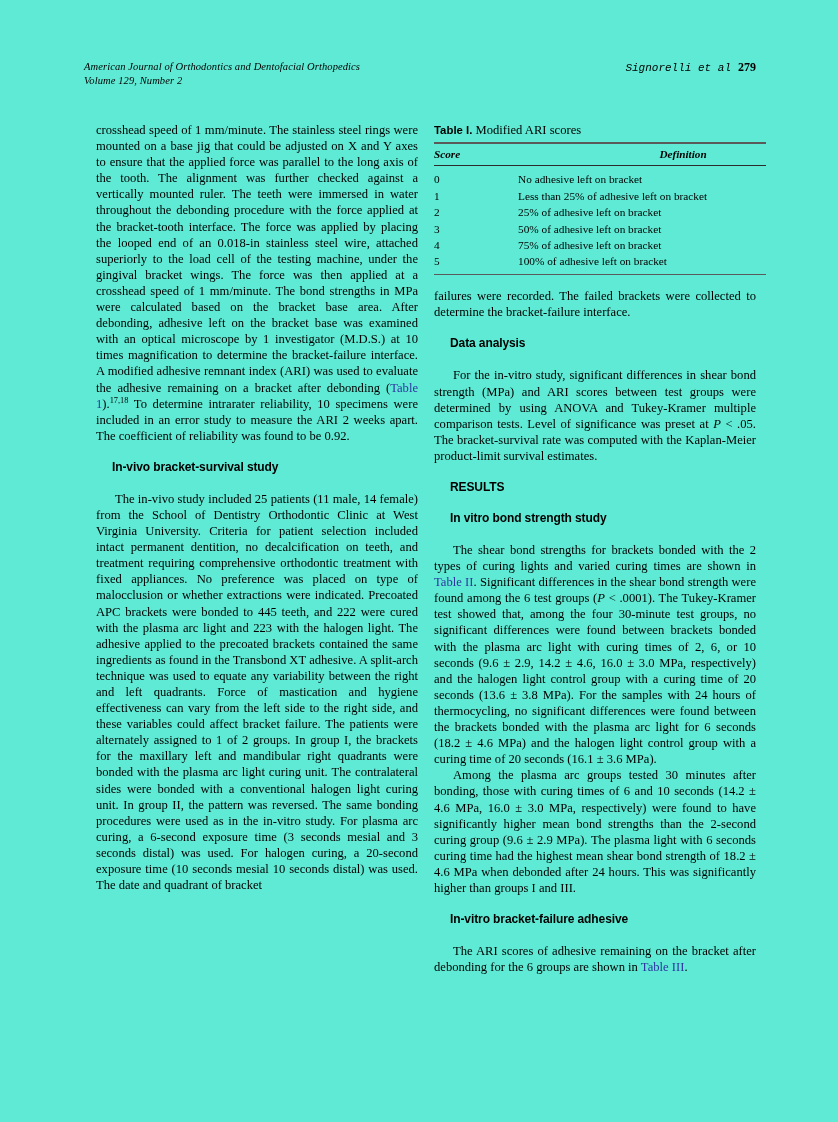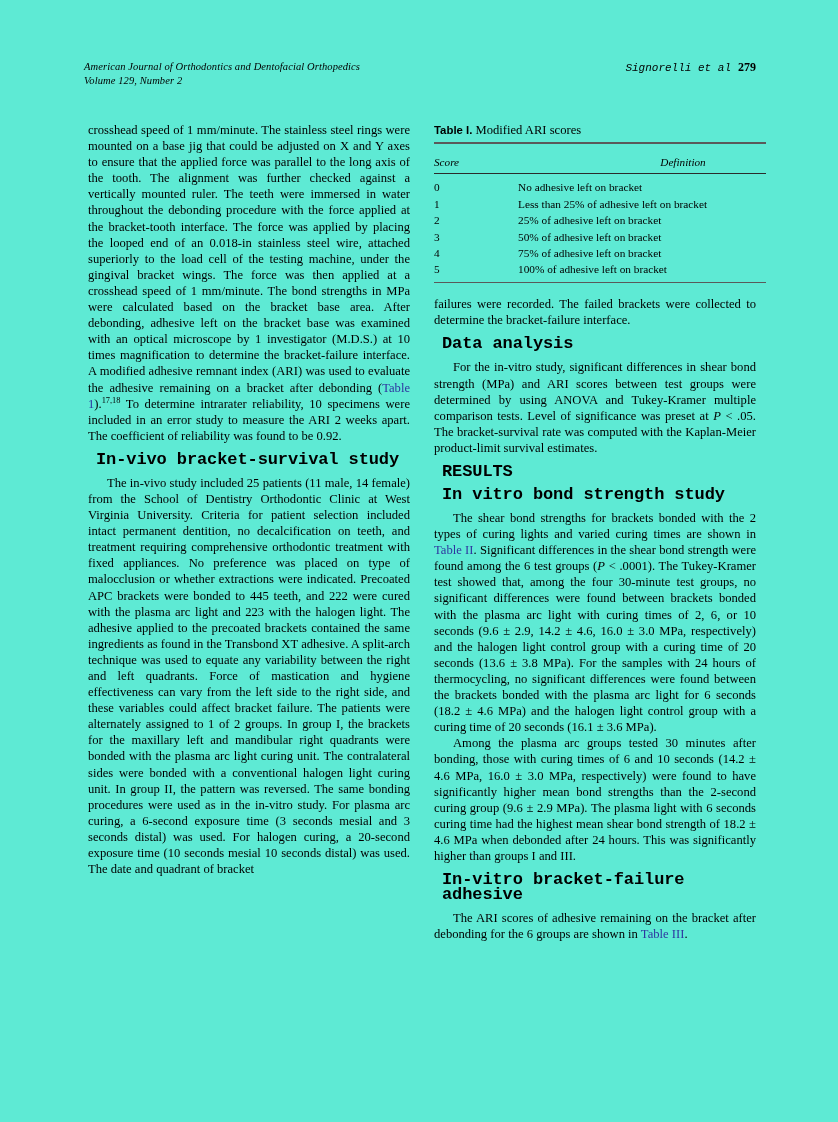--- a/index.html
+++ b/index.html
@@ -61,37 +61,37 @@
     left: 84px;
     top: 122px;
     width: 672px;
     height: 960px;
   }
   .col {
     position: absolute;
     top: 0;
     width: 322px;
   }
-  .col-left  { left: 4px; }
+  .col-left  { left: 12px; }
   .col-right { left: 350px; }
 
   p.body {
     margin: 0;
     font-size: 12.6px;
     line-height: 16.1px;
     text-align: justify;
     text-justify: inter-word;
     hyphens: manual;
   }
   p.indent { text-indent: 19px; }
 
   h3.sec-head {
-    margin: 8px;
-    font-family: Liberation Mono, monospace;
-    font-size: 17px;
+    margin: 16px;
+    font-family: Liberation Sans, sans-serif;
+    font-size: 12px;
     font-weight: bold;
     line-height: 15px;
     letter-spacing: -0.1px;
   }
   .gap-before-head { margin-top: 11px; }
   .gap-after-head  { margin-top: 3px; }
 
   a.xref, .xref {
     color: #2e35a0;
     text-decoration: none;
@@ -125,23 +125,23 @@
     font-family: "Liberation Serif", "DejaVu Serif", serif;
     font-size: 12.6px;
   }
   table.ari {
     border-collapse: collapse;
     width: 332px;
     table-layout: fixed;
   }
   table.ari thead th {
     font-style: italic;
-    font-weight: normal;
+    font-weight: bold;
     font-size: 11.2px;
-    padding: 12px 0 5px 0;
+    padding: 4px 0 5px 0;
     text-align: left;
   }
   table.ari thead th.def-head { text-align: center; }
   table.ari tbody td {
     font-size: 11.3px;
     padding: 1.4px 0;
     line-height: 13.6px;
     vertical-align: top;
   }
   table.ari td.score-cell { width: 84px; text-align: left; }

